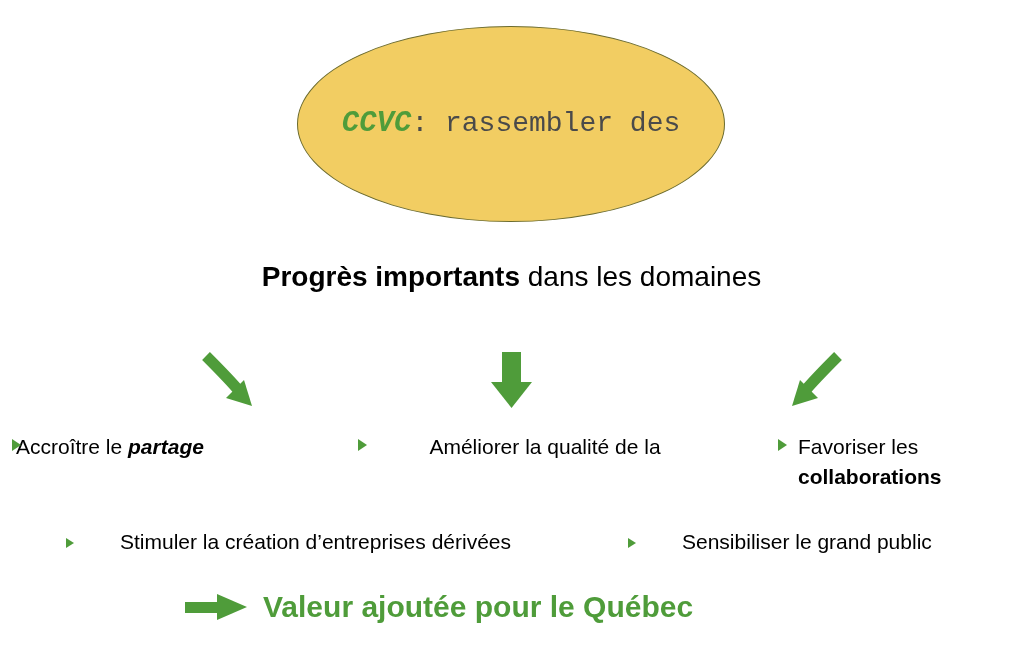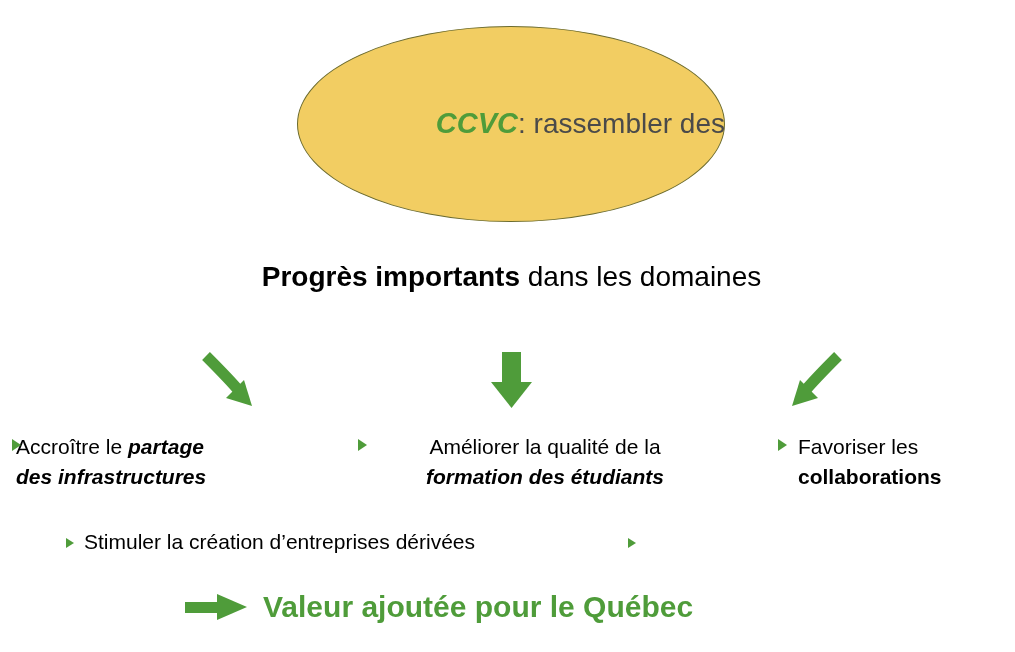--- a/index.html
+++ b/index.html
@@ -30,24 +30,25 @@
     border-radius: 50%;
     background: #f2cd62;
     border: 1px solid #6b6b2f;
     box-sizing: border-box;
   }
   #ellipse-text {
     position: absolute;
     inset: 0;
     display: flex;
     flex-direction: column;
-    align-items: flex-end;
+    align-items: center;
     justify-content: center;
     text-align: center;
     line-height: 1.3;
+    font-family: Liberation Mono, monospace;
   }
   .ell-line {
     font-size: 28px;
     color: #4a4a4a;
     white-space: nowrap;
   }
   .ccvc {
     font-weight: bold;
     font-style: italic;
     color: #4f9c3a;
@@ -103,20 +104,21 @@
   #col1 .txt, #col2 .txt { margin-left: 4px; }
   #col3 .txt { margin-left: 20px; text-align: left; }
   .col b { font-weight: bold; font-style: italic; }
   .col .plainbold { font-weight: bold; font-style: normal; }
 
   
   .sub-row {
     position: absolute;
     top: 530px;
     font-size: 21px;
+    padding-left: 36px;
   }
   #sub1 { left: 66px; }
   #sub2 { left: 628px; }
   .sub-row .bullet-tri {
     position: absolute;
     left: 0;
     top: 8px;
     width: 0; height: 0;
     border-left: 8px solid #4f9c3a;
     border-top: 5.5px solid transparent;
@@ -173,41 +175,40 @@
 </svg>
 
 <svg id="arrow-right" class="big-arrow" viewBox="0 0 60 56">
   <path d="M54 4 C42 16 30 28 20 40 L20 40" stroke="#4f9c3a" stroke-width="11" fill="none" stroke-linecap="butt"></path>
   <path d="M8 54 L34 46 L16 28 Z" fill="#4f9c3a"></path>
 </svg>
 
 <div id="col1" class="col">
   <span class="bullet-tri"></span>
   <span class="txt"><span>Accroître le </span><b>partage</b></span>
-  <span class="txt"><b>des infrastructures</b></span>
 </div>
 
 <div id="col2" class="col">
   <span class="bullet-tri"></span>
   <span class="txt">Améliorer la qualité de la</span>
-  <span class="txt"><b>formation des étudiants</b></span>
 </div>
 
 <div id="col3" class="col">
   <span class="bullet-tri"></span>
   <span class="txt">Favoriser les</span>
   <span class="txt"><b class="plainbold">collaborations</b></span>
 </div>
 
 <div id="sub1" class="sub-row">
   <span class="bullet-tri"></span>
   <span class="txt">Stimuler la création d’entreprises dérivées</span>
 </div>
 <div id="sub2" class="sub-row">
   <span class="bullet-tri"></span>
+  <span class="txt">Sensibiliser le grand public</span>
 </div>
 
 <div id="bottom-row">
   <svg id="bottom-arrow" viewBox="0 0 62 30">
     <rect x="0" y="10" width="38" height="11" fill="#4f9c3a"></rect>
     <path d="M32 2 L62 15 L32 28 Z" fill="#4f9c3a"></path>
   </svg>
   <div id="bottom-text">Valeur ajoutée pour le Québec</div>
 </div>
 

